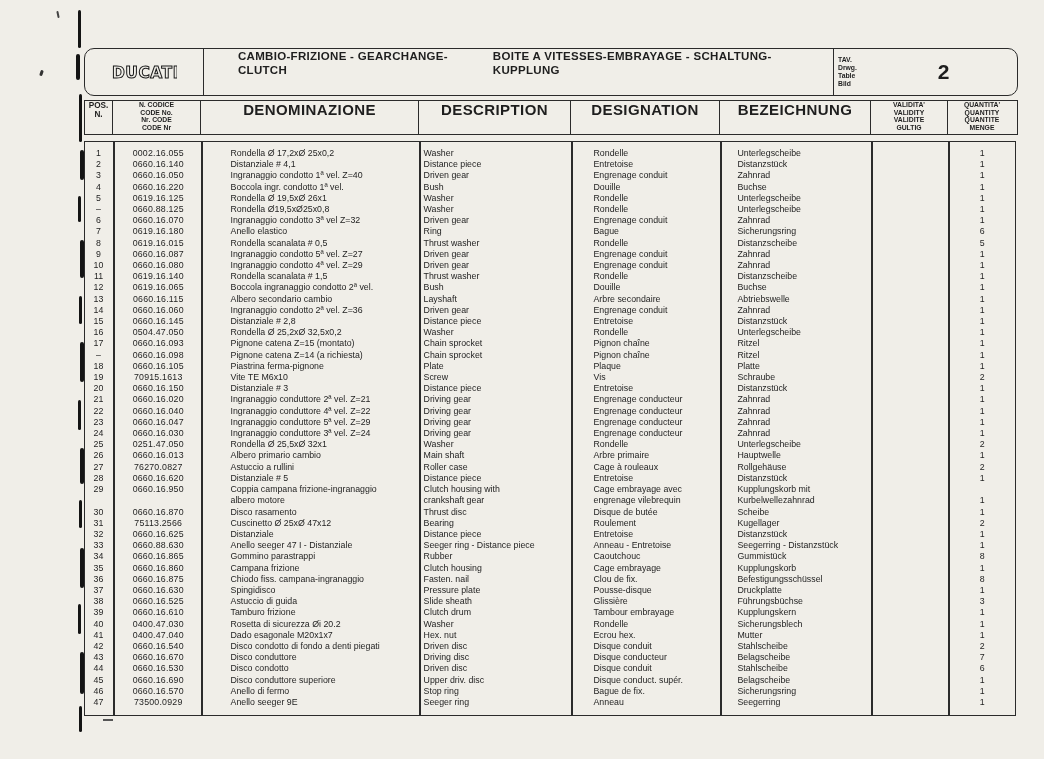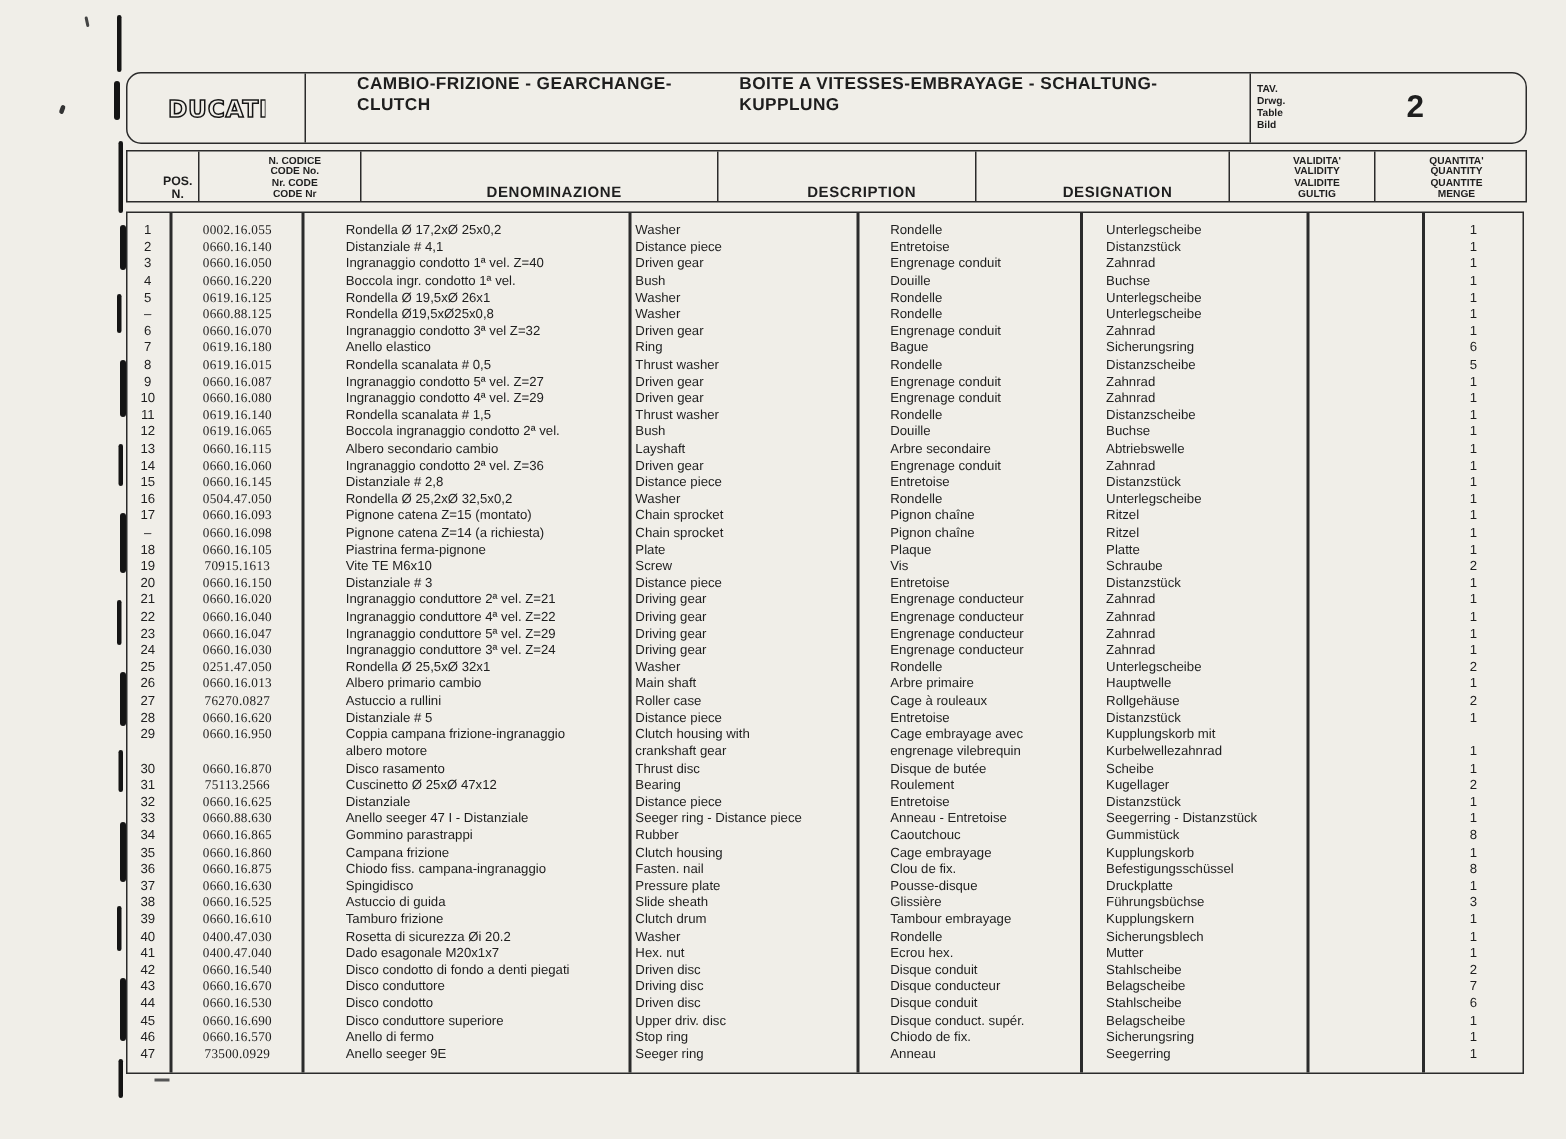--- a/index.html
+++ b/index.html
@@ -17,36 +17,36 @@
   #title-cell{width:630px;border-right:1.5px solid #2b2b2b;display:flex;flex-direction:row;justify-content:center;padding-left:34px;box-sizing:border-box;}
   .title-line{font-size:11.5px;font-weight:bold;letter-spacing:.3px;line-height:14px;}
   #model-cell{width:109px;border-right:1.5px solid #2b2b2b;display:flex;align-items:center;justify-content:center;}
   #model-num{font-size:27px;font-weight:bold;letter-spacing:-1px;}
   #model-sfx{font-size:13px;font-weight:bold;margin-left:3px;margin-top:8px;}
   #tav-cell{flex:1;display:flex;align-items:center;}
   #tav-labels{font-size:6.8px;font-weight:bold;line-height:8.2px;white-space:pre-line;padding-left:4px;width:32px;}
   #tav-num{font-size:21px;font-weight:bold;flex:1;text-align:center;}
   
   #cols{left:84px;top:100px;width:932px;height:33px;display:flex;}
-  .col-h{box-sizing:border-box;height:100%;display:flex;align-items:flex-end;justify-content:center;text-align:center;
-         border-right:1.5px solid #2b2b2b;font-weight:bold;margin-left:20px;}
+  .col-h{box-sizing:border-box;height:100%;display:flex;align-items:flex-start;justify-content:center;text-align:center;
+         border-right:1.5px solid #2b2b2b;font-weight:bold;}
   .col-h:last-child{border-right:none;}
   .col-h .ml{white-space:pre-line;font-size:6.8px;line-height:7.6px;}
-  .col-h .big{font-size:10px;letter-spacing:.4px;}
+  .col-h .big{font-size:15px;letter-spacing:.4px;}
   .col-h .pos-h{white-space:pre-line;font-size:8.2px;line-height:9px;}
   
   .w-pos{width:28px;}.w-code{width:88px;}.w-den{width:218px;}.w-desc{width:152px;}
   .w-desig{width:149px;}.w-bez{width:151px;}.w-val{width:77px;}.w-qty{width:68px;}
   
   #tbody{left:84px;top:141px;width:932px;height:575px;padding-top:6px;box-sizing:border-box;}
   .vline{position:absolute;top:0;bottom:0;width:1.5px;background:#2b2b2b;}
   .trow{display:flex;min-height:11.2px;}
   .c{box-sizing:border-box;font-size:8.8px;line-height:11.2px;white-space:pre-line;overflow:hidden;}
   .c.pos{width:28px;text-align:center;}
-  .c.code{width:96px;text-align:center;letter-spacing:.2px;font-family:Liberation Serif, serif;}
+  .c.code{width:96px;text-align:center;letter-spacing:.2px;}
   .c.den{width:218px;padding-left:26px;}
   .c.desc{width:176px;padding-left:8px;}
   .c.desig{width:149px;padding-left:8px;}
   .c.bez{width:151px;padding-left:8px;}
   .c.val{width:77px;}
   .c.qty{width:68px;text-align:center;}
   
   .mark{position:absolute;background:#141414;border-radius:2px;}
   #spk1{position:absolute;left:40px;top:70px;width:3px;height:6px;background:#333;border-radius:2px;transform:rotate(20deg);}
   #spk2{position:absolute;left:57px;top:11px;width:2px;height:7px;background:#444;border-radius:1px;transform:rotate(-12deg);}
@@ -87,20 +87,23 @@
     </div>
   <div class="col-h w-den">
       <span class="big">DENOMINAZIONE</span>
     </div>
   <div class="col-h w-desc">
       <span class="big">DESCRIPTION</span>
     </div>
   <div class="col-h w-desig">
       <span class="big">DESIGNATION</span>
     </div>
+  <div class="col-h w-bez">
+      <span class="big">BEZEICHNUNG</span>
+    </div>
   <div class="col-h w-val">
       <span class="ml">VALIDITA'
 VALIDITY
 VALIDITE
 GULTIG</span>
     </div>
   <div class="col-h w-qty">
       <span class="ml">QUANTITA'
 QUANTITY
 QUANTITE
@@ -590,21 +593,21 @@
     <div class="c desig">Disque conduct. supér.</div>
     <div class="c bez">Belagscheibe</div>
     <div class="c val"></div>
     <div class="c qty">1</div>
   </div>
       <div class="trow">
     <div class="c pos">46</div>
     <div class="c code">0660.16.570</div>
     <div class="c den">Anello di fermo</div>
     <div class="c desc">Stop ring</div>
-    <div class="c desig">Chiodo de fix.</div>
+    <div class="c desig">Bague de fix.</div>
     <div class="c bez">Sicherungsring</div>
     <div class="c val"></div>
     <div class="c qty">1</div>
   </div>
       <div class="trow">
     <div class="c pos">47</div>
     <div class="c code">73500.0929</div>
     <div class="c den">Anello seeger 9E</div>
     <div class="c desc">Seeger ring</div>
     <div class="c desig">Anneau</div>

